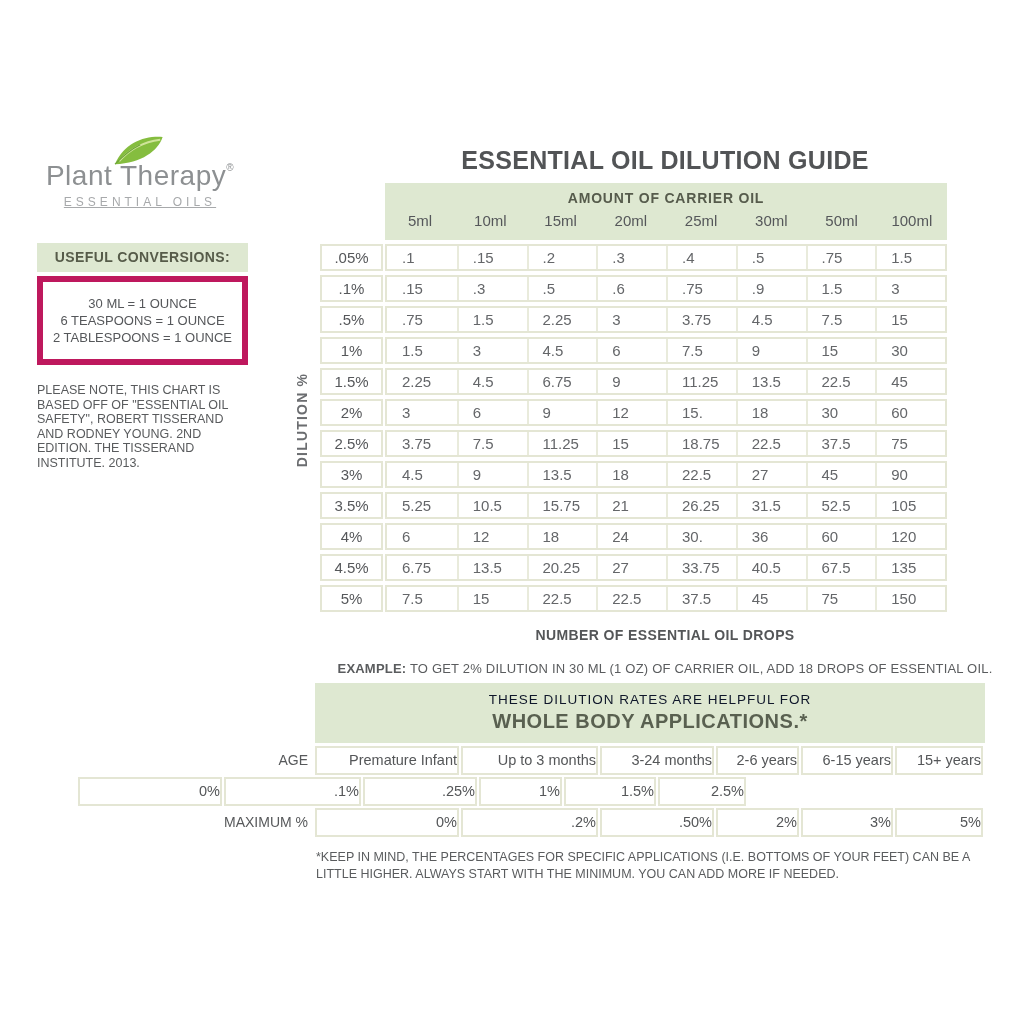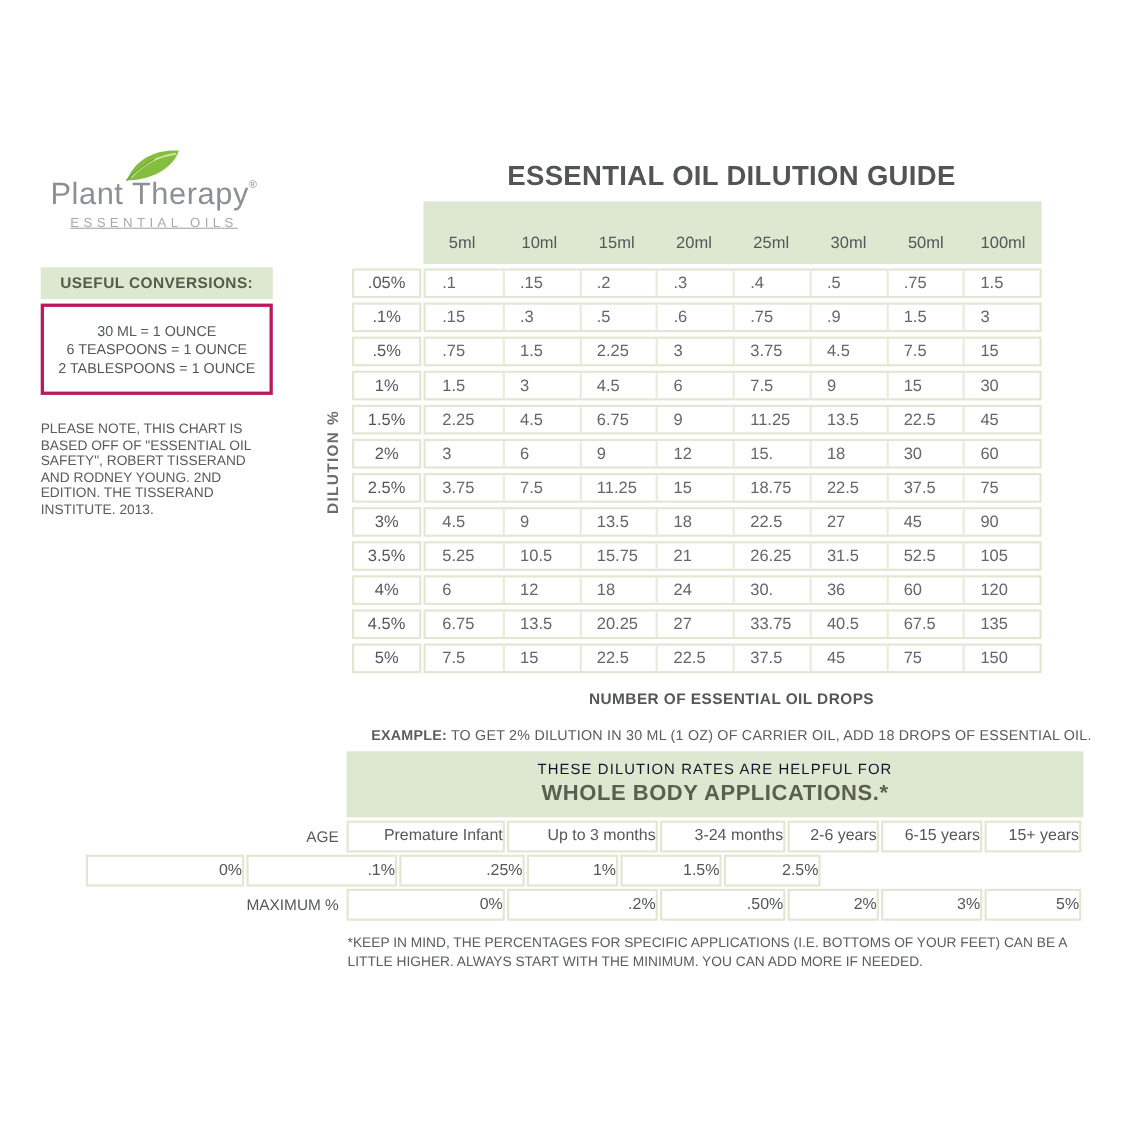--- a/index.html
+++ b/index.html
@@ -11,21 +11,21 @@
   .brand-reg{font-size:10px;vertical-align:14px;}
   .brand-tag{left:30px;top:195px;width:220px;text-align:center;font-size:12px;color:#a7a9ab;letter-spacing:4px;text-decoration:underline;}
   .leaf{left:112px;top:136px;transform:rotate(-4deg);}
 
   
   .page-title{left:345px;top:146px;width:640px;text-align:center;font-size:25px;font-weight:700;color:#525456;letter-spacing:.3px;}
 
   
   .conv{left:37px;top:243px;width:211px;}
   .conv-head{background:#dee8d1;height:29px;line-height:29px;text-align:center;font-size:14px;font-weight:700;color:#565b49;letter-spacing:.4px;}
-  .conv-body{margin-top:4px;border:3px solid #be185d;background:#fff;padding:13px 2px;text-align:center;font-size:13px;line-height:17px;color:#55575a;}
+  .conv-body{margin-top:4px;border:6px solid #be185d;background:#fff;padding:13px 2px;text-align:center;font-size:13px;line-height:17px;color:#55575a;}
 
   
   .note{left:37px;top:383px;width:205px;font-size:12.5px;line-height:14.6px;color:#595b5d;}
 
   
   .mt{left:320px;top:183px;width:627px;}
   .mt-band{position:absolute;left:65px;top:0;width:562px;height:57px;background:#dee8d1;}
   .mt-band-title{position:absolute;top:7px;left:0;width:100%;text-align:center;font-size:14px;font-weight:700;color:#565b4c;letter-spacing:.8px;}
   .mt-cols{position:absolute;top:29px;left:0;width:100%;display:flex;}
   .mt-cols div{width:70.25px;text-align:center;font-size:15px;color:#55575a;}
@@ -75,20 +75,21 @@
     <div>30 ML = 1 OUNCE</div>
     <div>6 TEASPOONS = 1 OUNCE</div>
     <div>2 TABLESPOONS = 1 OUNCE</div>
   </div>
 </div>
 
 <div class="abs note">PLEASE NOTE, THIS CHART IS BASED OFF OF "ESSENTIAL OIL SAFETY", ROBERT TISSERAND AND RODNEY YOUNG. 2ND EDITION. THE TISSERAND INSTITUTE. 2013.</div>
 
 <div class="abs mt">
   <div class="mt-band">
+    <div class="mt-band-title">AMOUNT OF CARRIER OIL</div>
     <div class="mt-cols">
         <div>5ml</div>
         <div>10ml</div>
         <div>15ml</div>
         <div>20ml</div>
         <div>25ml</div>
         <div>30ml</div>
         <div>50ml</div>
         <div>100ml</div>
       </div>

